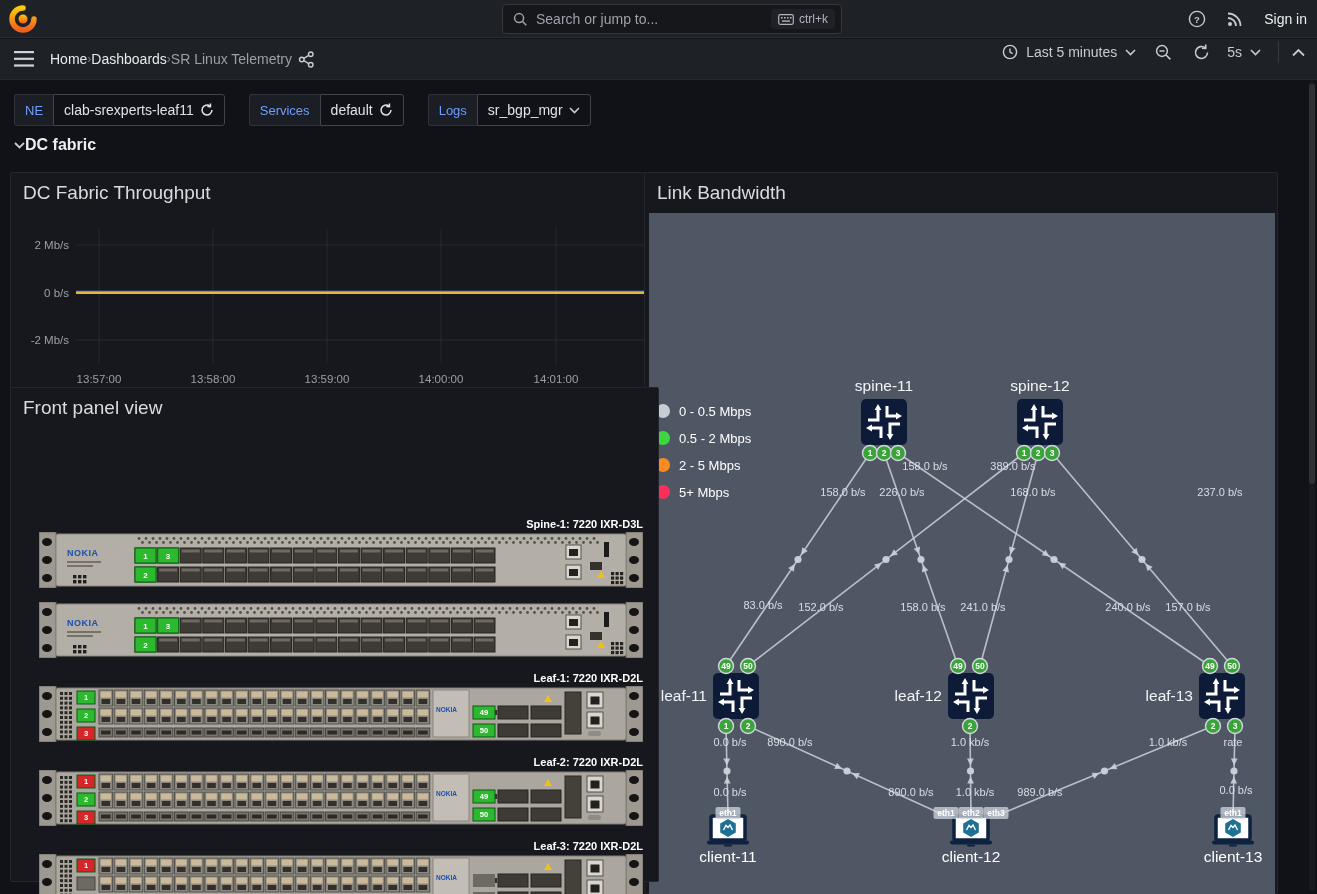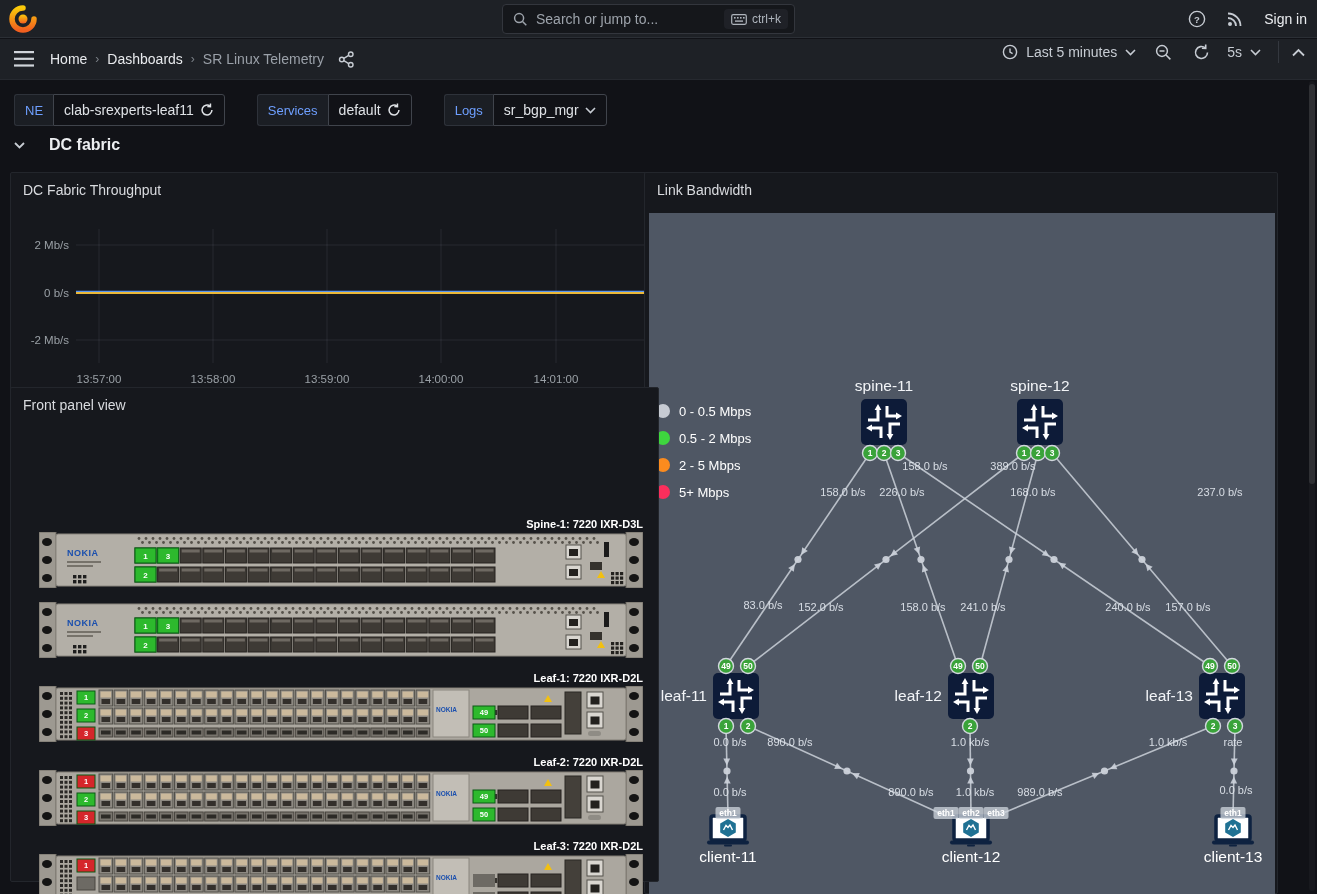--- a/index.html
+++ b/index.html
@@ -4,66 +4,66 @@
 <style>
   * { margin:0; padding:0; box-sizing:border-box; }
   html,body { width:1317px; height:894px; overflow:hidden; background:#111217;
               font-family:"Liberation Sans", sans-serif; color:#d8dade; }
   svg text { font-family:"Liberation Sans", sans-serif; }
 
   
   .topbar { position:absolute; left:0; top:0; width:1317px; height:38px;
             background:#1e2126; border-bottom:1px solid #2b2f35; }
   .logo { position:absolute; left:9px; top:5px; width:28px; height:28px; }
-  .searchbox { position:absolute; left:502px; top:4px; width:293px; height:30px;
+  .searchbox { position:absolute; left:502px; top:4px; width:340px; height:30px;
                background:#15171b; border:1px solid #33363d; border-radius:4px;
                display:flex; align-items:center; padding:0 6px 0 10px; }
   .searchbox input { flex:1; background:transparent; border:none; outline:none;
                      color:#9da3ab; font-size:14px; }
   .searchbox input::placeholder { color:#9da3ab; }
   .kbd-badge { display:flex; align-items:center; gap:5px; background:#1f2127;
                border-radius:4px; padding:3px 7px; color:#aeb4bc; font-size:12px; }
   .topbar-right { position:absolute; right:10px; top:0; height:38px;
                   display:flex; align-items:center; gap:20px; }
   .signin { color:#eceef1; font-size:14px; font-weight:500; cursor:pointer; }
   .iconbtn { display:flex; align-items:center; justify-content:center; cursor:pointer; }
 
   
   .subbar { position:absolute; left:0; top:39px; width:1317px; height:41px;
             background:#1e2126; border-bottom:1px solid #26292f;
             display:flex; align-items:center; }
-  .crumbs { display:flex; align-items:center; gap:8px; margin-left:50px; font-size:14px; }
+  .crumbs { display:flex; align-items:center; gap:0; margin-left:50px; font-size:14px; }
   .crumb { color:#e8eaed; font-weight:500; cursor:pointer; }
   .crumb.current { color:#9aa0a8; font-weight:400; }
   .crumb-sep { color:#7b8087; font-size:12px; }
   .hamburger { position:absolute; left:14px; top:12px; cursor:pointer; }
   .subbar-right { position:absolute; right:8px; top:0; height:26px;
                   display:flex; align-items:center; gap:7px; color:#c7ccd3; font-size:14px; }
   .timepick { display:flex; align-items:center; gap:8px; font-weight:500; cursor:pointer; padding:0 4px; }
   .tdiv { width:1px; height:22px; background:#34383f; margin:0 6px; }
 
   
-  .vars { position:absolute; left:14px; top:94px; display:flex; gap:8px; }
+  .vars { position:absolute; left:14px; top:94px; display:flex; }
   .vargroup { display:flex; }
   .varlabel { background:#1b1e24; border:1px solid #2e323a; border-right:none;
               border-radius:3px 0 0 3px; color:#6e9fff; font-size:13px;
               display:flex; align-items:center; padding:0 10px; height:32px; cursor:pointer; }
   .varvalue { background:#111217; border:1px solid #40444c; border-radius:0 3px 3px 0;
               color:#dfe2e6; font-size:14px; display:flex; align-items:center; gap:6px;
               padding:0 10px; height:32px; cursor:pointer; }
   .vargroup + .vargroup { margin-left:24px; }
 
   
   .section-row { position:absolute; left:14px; top:136px; display:flex; align-items:center;
-                 gap:24px; cursor:pointer; }
+                 gap:0; cursor:pointer; }
   .section-title { color:#eceef1; font-size:16px; font-weight:600; }
 
   
   .panel { position:absolute; background:#16181d; border:1px solid #23262c; border-radius:2px; }
-  .panel-title { color:#d9dbdf; font-size:14px; font-weight:500; padding:9px 0 0 12px; }
+  .panel-title { color:#d9dbdf; font-size:19px; font-weight:500; padding:9px 0 0 12px; }
   #panel-throughput { left:10px; top:172px; width:649px; height:219px; }
   #panel-linkbw     { left:644px; top:172px; width:634px; height:722px; }
   #panel-front      { left:10px; top:387px; width:649px; height:495px; }
   .mapwrap { position:absolute; left:4px; top:40px; width:626px; height:682px; background:#4f5764; }
   #front-devices { position:absolute; left:28px; top:130px; width:604px; }
   .device { margin-bottom:10px;text-align:right; }
   .device-label { color:#ffffff; font-size:11px; font-weight:bold; margin-bottom:2px; }
 
   .scroll-track { position:absolute; right:2px; top:81px; width:6px; height:810px;
                   background:rgba(255,255,255,0.03); border-radius:3px; }

